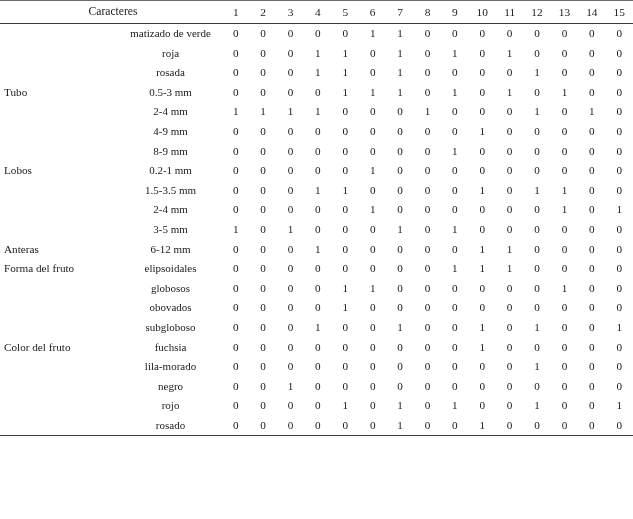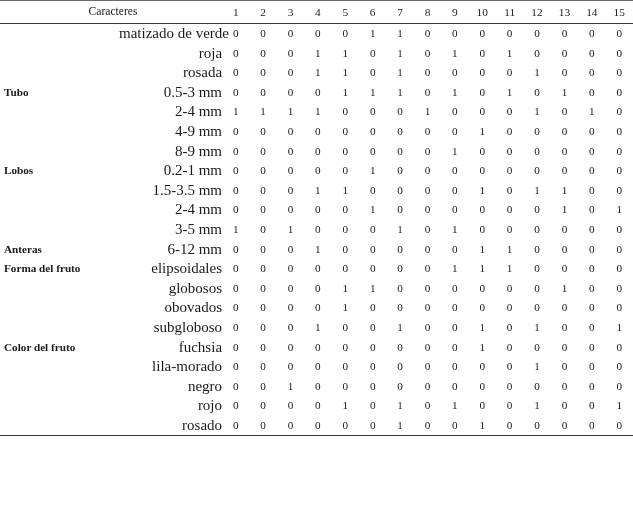--- a/index.html
+++ b/index.html
@@ -53,27 +53,26 @@
 
   
   col.c-group { width: 117px; }
   col.c-char  { width: 105px; }
   col.c-num   { width: 27.4px; }
 
   .group-cell {
     text-align: left;
     padding-left: 4px;
     font-size: 11.2px;
-    font-weight: bold;
   }
 
   .char-cell {
-    text-align: right;
+    text-align: center;
     padding-left: 2px;
-    font-size: 15px;
+    font-size: 11px;
   }
 
   .num-cell {
     text-align: center;
     font-size: 11.2px;
   }
 
   thead .num-cell {
     text-align: center;
     font-size: 11.4px;

